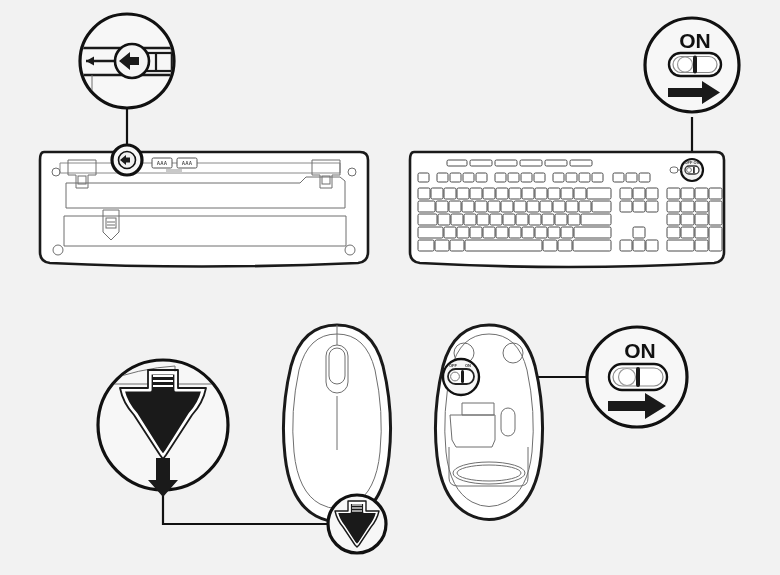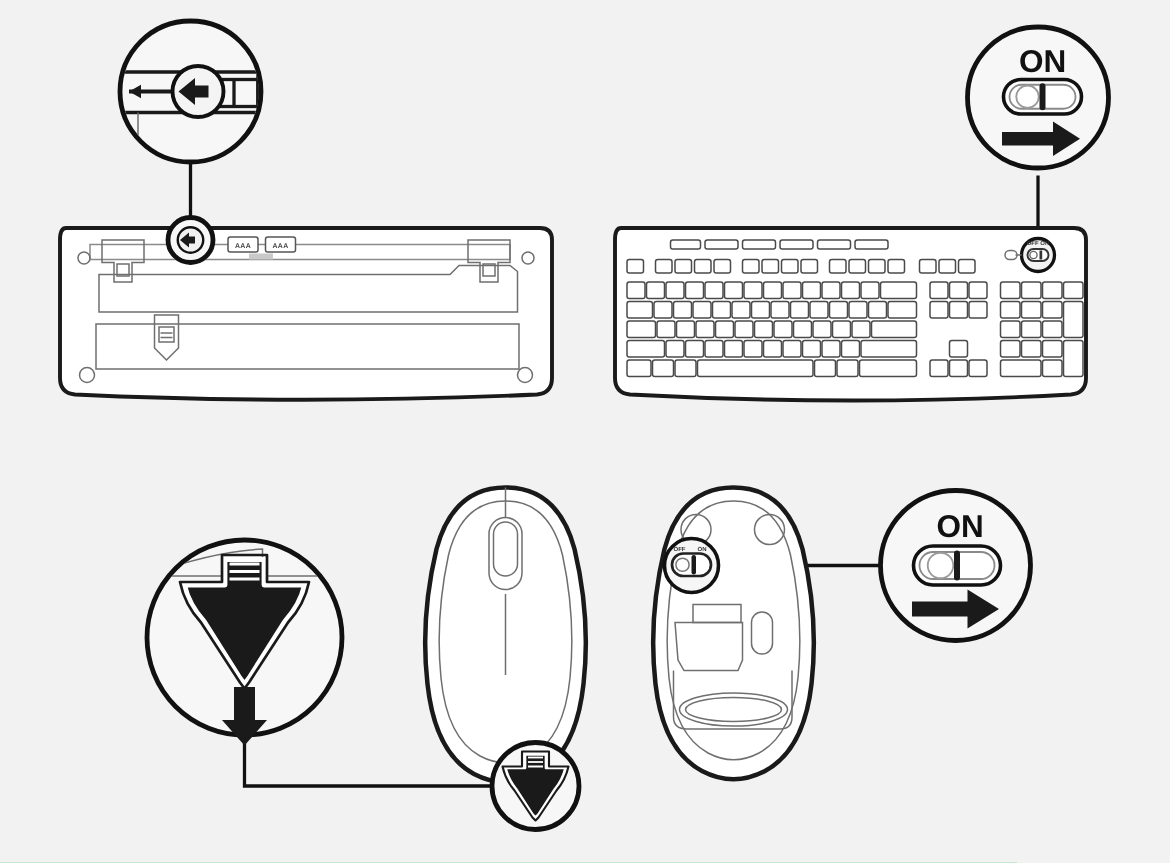--- a/index.html
+++ b/index.html
@@ -10,21 +10,21 @@
   body {
     width: 780px;
     height: 575px;
     overflow: hidden;
     font-family: "Liberation Sans", sans-serif;
   }
   #diagram-root {
     position: relative;
     width: 780px;
     height: 575px;
-    background: #22c55e;
+    background: #a3a3a3;
   }
   svg.sheet {
     display: block;
     width: 780px;
     height: 575px;
   }
   .ln { fill: none; stroke: #1a1a1a; }
   .thin { fill: none; stroke: #6f6f6f; stroke-width: 1; }
   .thin2 { fill: none; stroke: #8a8a8a; stroke-width: 1; }
   .body-fill { fill: #ffffff; }

